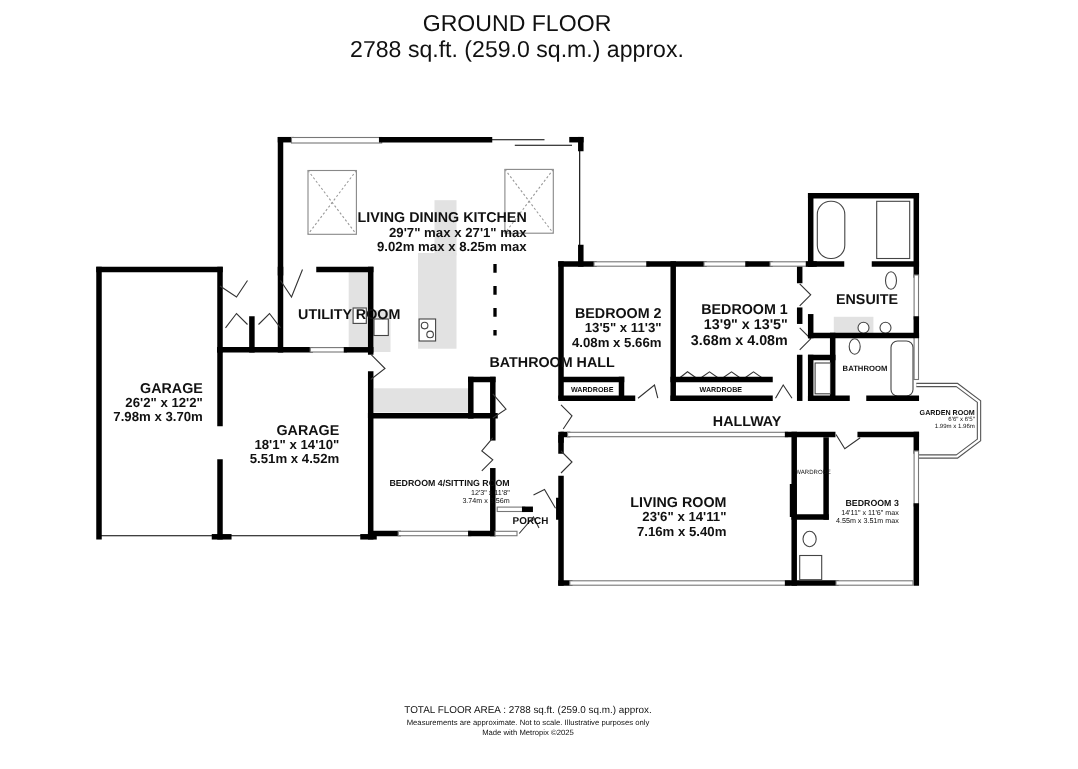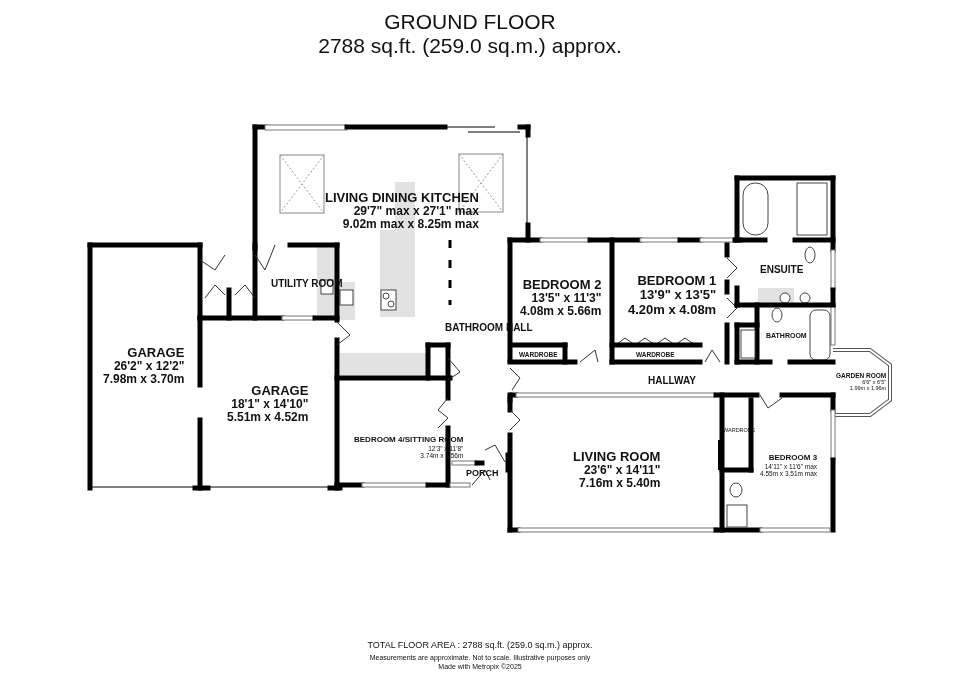--- a/index.html
+++ b/index.html
@@ -13,21 +13,21 @@
   .win { stroke: #777; stroke-width: 1; fill: #fff; }
   .door { stroke: #333; stroke-width: 1; fill: none; }
   .worktop { fill: #e2e2e2; stroke: none; }
   .lbl { position: absolute; text-align: right; font-weight: bold; line-height: 1.1; white-space: nowrap; }
   .lbl .n, .lbl .d1, .lbl .d2 { display: block; }
   .big .n { font-size: 13px; }
   .big .d1, .big .d2 { font-size: 12px; }
   .huge .n, .huge .d1, .huge .d2 { font-size: 13px; }
   .small .n { font-size: 8px; }
   .small .d1, .small .d2 { font-size: 6.5px; font-weight: normal; }
-  .tag { position: absolute; font-weight: bold; font-size: 10px; white-space: nowrap; }
+  .tag { position: absolute; font-weight: bold; font-size: 13px; white-space: nowrap; }
   .footer { position: absolute; left: 0; width: 980px; text-align: center; }
   #f1 { top: 640px; font-size: 9px; left: -10px; }
   #f2 { top: 654px; font-size: 7px; left: -10px; }
   #f3 { top: 663px; font-size: 7px; left: -10px; }
 </style>
 </head>
 <body>
 
 <div id="t1" class="title">GROUND FLOOR</div>
 <div id="t2" class="title">2788 sq.ft. (259.0 sq.m.) approx.</div>
@@ -216,21 +216,21 @@
 
 <div class="lbl big" style="left:520px;top:278px;">
   <span class="n">BEDROOM 2</span>
   <span class="d1">13'5"  x 11'3"</span>
   <span class="d2">4.08m  x 5.66m</span>
 </div>
 
 <div class="lbl huge" style="left:628px;top:274px;">
   <span class="n">BEDROOM 1</span>
   <span class="d1">13'9"  x 13'5"</span>
-  <span class="d2">4.20m  x 4.08m</span>
+  <span class="d2">3.68m  x 4.08m</span>
 </div>
 
 <div class="lbl big" style="left:573px;top:450px;">
   <span class="n">LIVING ROOM</span>
   <span class="d1">23'6"  x 14'11"</span>
   <span class="d2">7.16m  x 5.40m</span>
 </div>
 
 <div class="lbl small" style="left:760px;top:454px;">
   <span class="n">BEDROOM 3</span>

